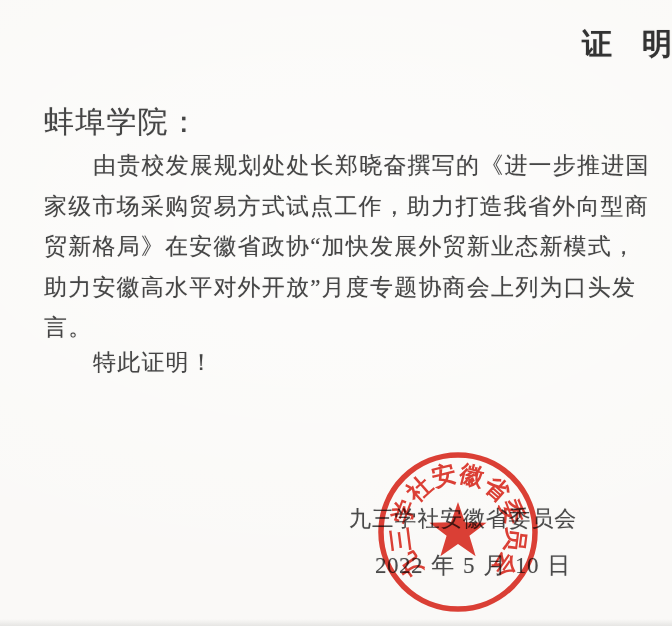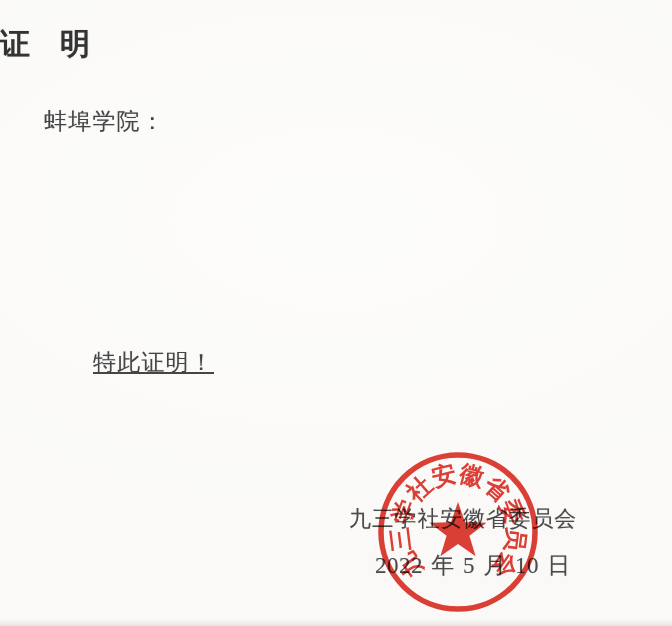--- a/index.html
+++ b/index.html
@@ -13,41 +13,40 @@
     font-family:"Liberation Serif","DejaVu Serif",serif;
     color:#454545;
   }
   .page::after{
     content:"";position:absolute;left:0;right:0;bottom:0;height:7px;
     background:linear-gradient(to top, rgba(110,110,110,.14), rgba(110,110,110,0));
     pointer-events:none;
   }
   .title{
     position:absolute;top:22px;left:0;width:672px;height:44px;
-    margin:0;line-height:44px;text-align:left;
+    margin:0;line-height:44px;text-align:right;
     font-size:30px;font-weight:700;color:#333;
     text-shadow:0 0 1px rgba(50,50,50,.35);
   }
   .salutation{
     position:absolute;top:106px;left:44px;
-    font-size:23px;line-height:32px;letter-spacing:1.2px;
+    font-size:30px;line-height:32px;letter-spacing:1.2px;
     text-shadow:0 0 1px rgba(70,70,70,.3);
   }
   .body-block{
     position:absolute;top:146px;left:44px;width:616px;
     font-size:23px;line-height:40.5px;letter-spacing:1.2px;
     text-shadow:0 0 1px rgba(70,70,70,.3);
   }
   .body-line{white-space:nowrap;}
   .body-line.indent{padding-left:49px;}
   .closing{
     position:absolute;top:343px;left:93px;
     font-size:23px;line-height:40.5px;letter-spacing:1.2px;
     text-shadow:0 0 1px rgba(70,70,70,.3);
-    text-decoration:underline;
   }
   .signature{
     position:absolute;top:505px;left:349px;
     font-size:22px;line-height:28px;letter-spacing:0.8px;
     color:#4a4a4a;text-shadow:0 0 1px rgba(70,70,70,.3);
     white-space:nowrap;
   }
   .date{
     position:absolute;top:552px;left:375px;
     font-size:23px;line-height:28px;letter-spacing:0.5px;word-spacing:2px;
@@ -67,20 +66,27 @@
 </style>
 </head>
 <body>
 
 <div class="page">
 
   <h1 class="title">证　明</h1>
 
   <div class="salutation">蚌埠学院：</div>
 
+  <div class="body-block">
+    <div class="body-line indent">由贵校发展规划处处长郑晓奋撰写的《进一步推进国</div>
+    <div class="body-line">家级市场采购贸易方式试点工作，助力打造我省外向型商</div>
+    <div class="body-line">贸新格局》在安徽省政协“加快发展外贸新业态新模式，</div>
+    <div class="body-line">助力安徽高水平对外开放”月度专题协商会上列为口头发</div>
+    <div class="body-line">言。</div>
+  </div>
 
   <div class="closing">特此证明！</div>
 
   <div class="signature">九三学社安徽省委员会</div>
 
   <div class="date">2022 年 5 月 10 日</div>
 
   <div class="seal">
     <svg id="seal-svg" viewBox="0 0 184 184" xmlns="http://www.w3.org/2000/svg">
         <circle cx="92" cy="92" r="77" fill="none" stroke="#dd3126" stroke-width="5.5"></circle>

